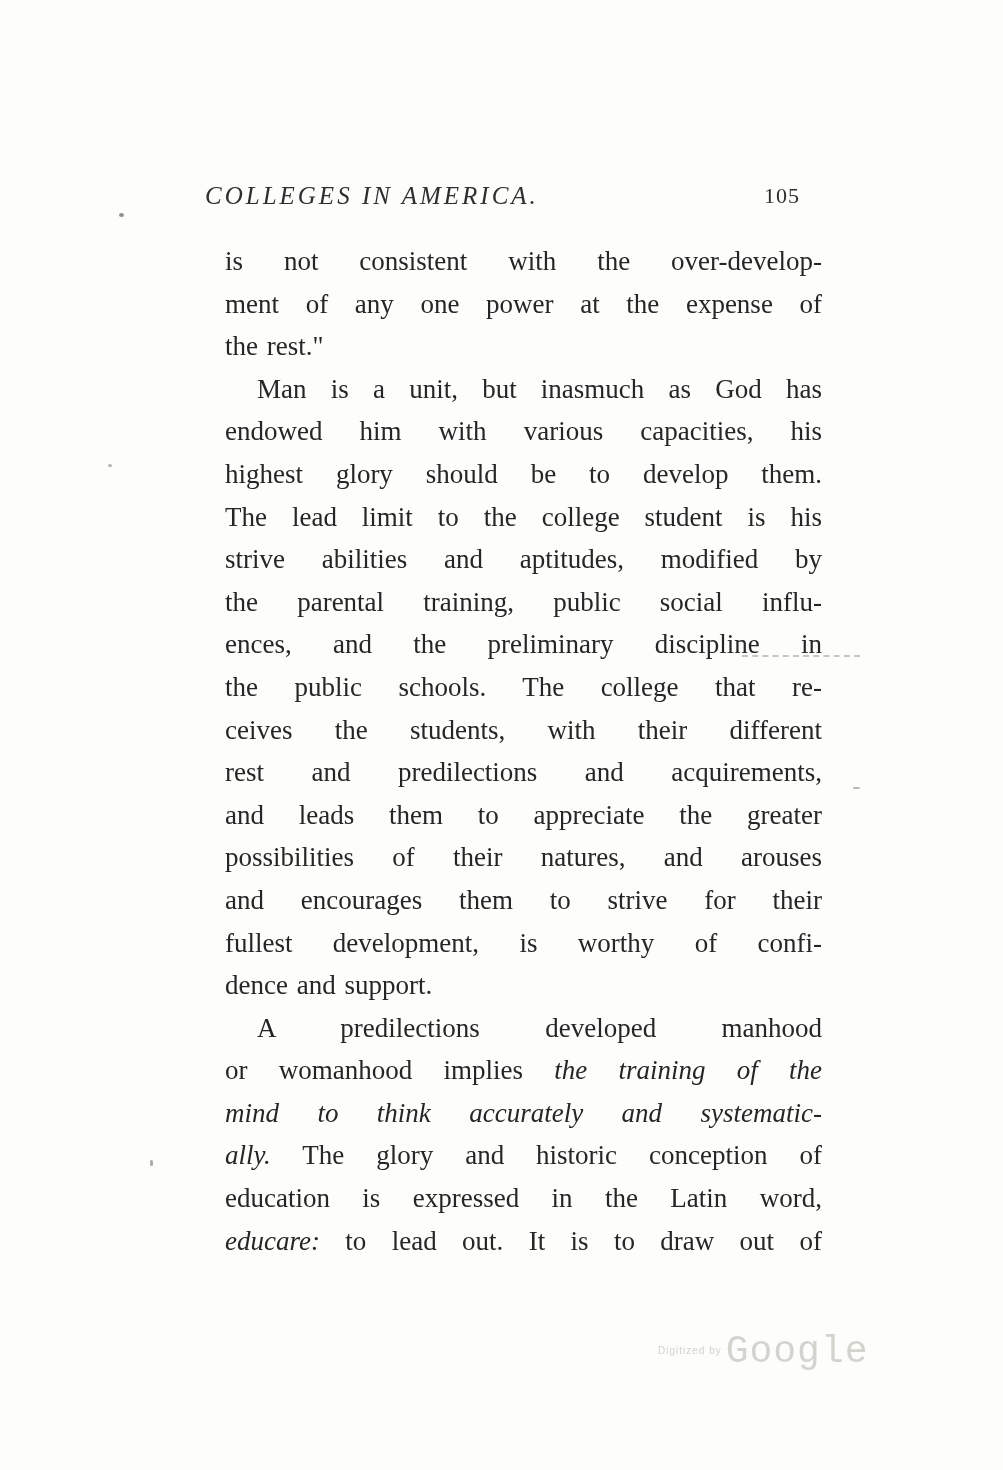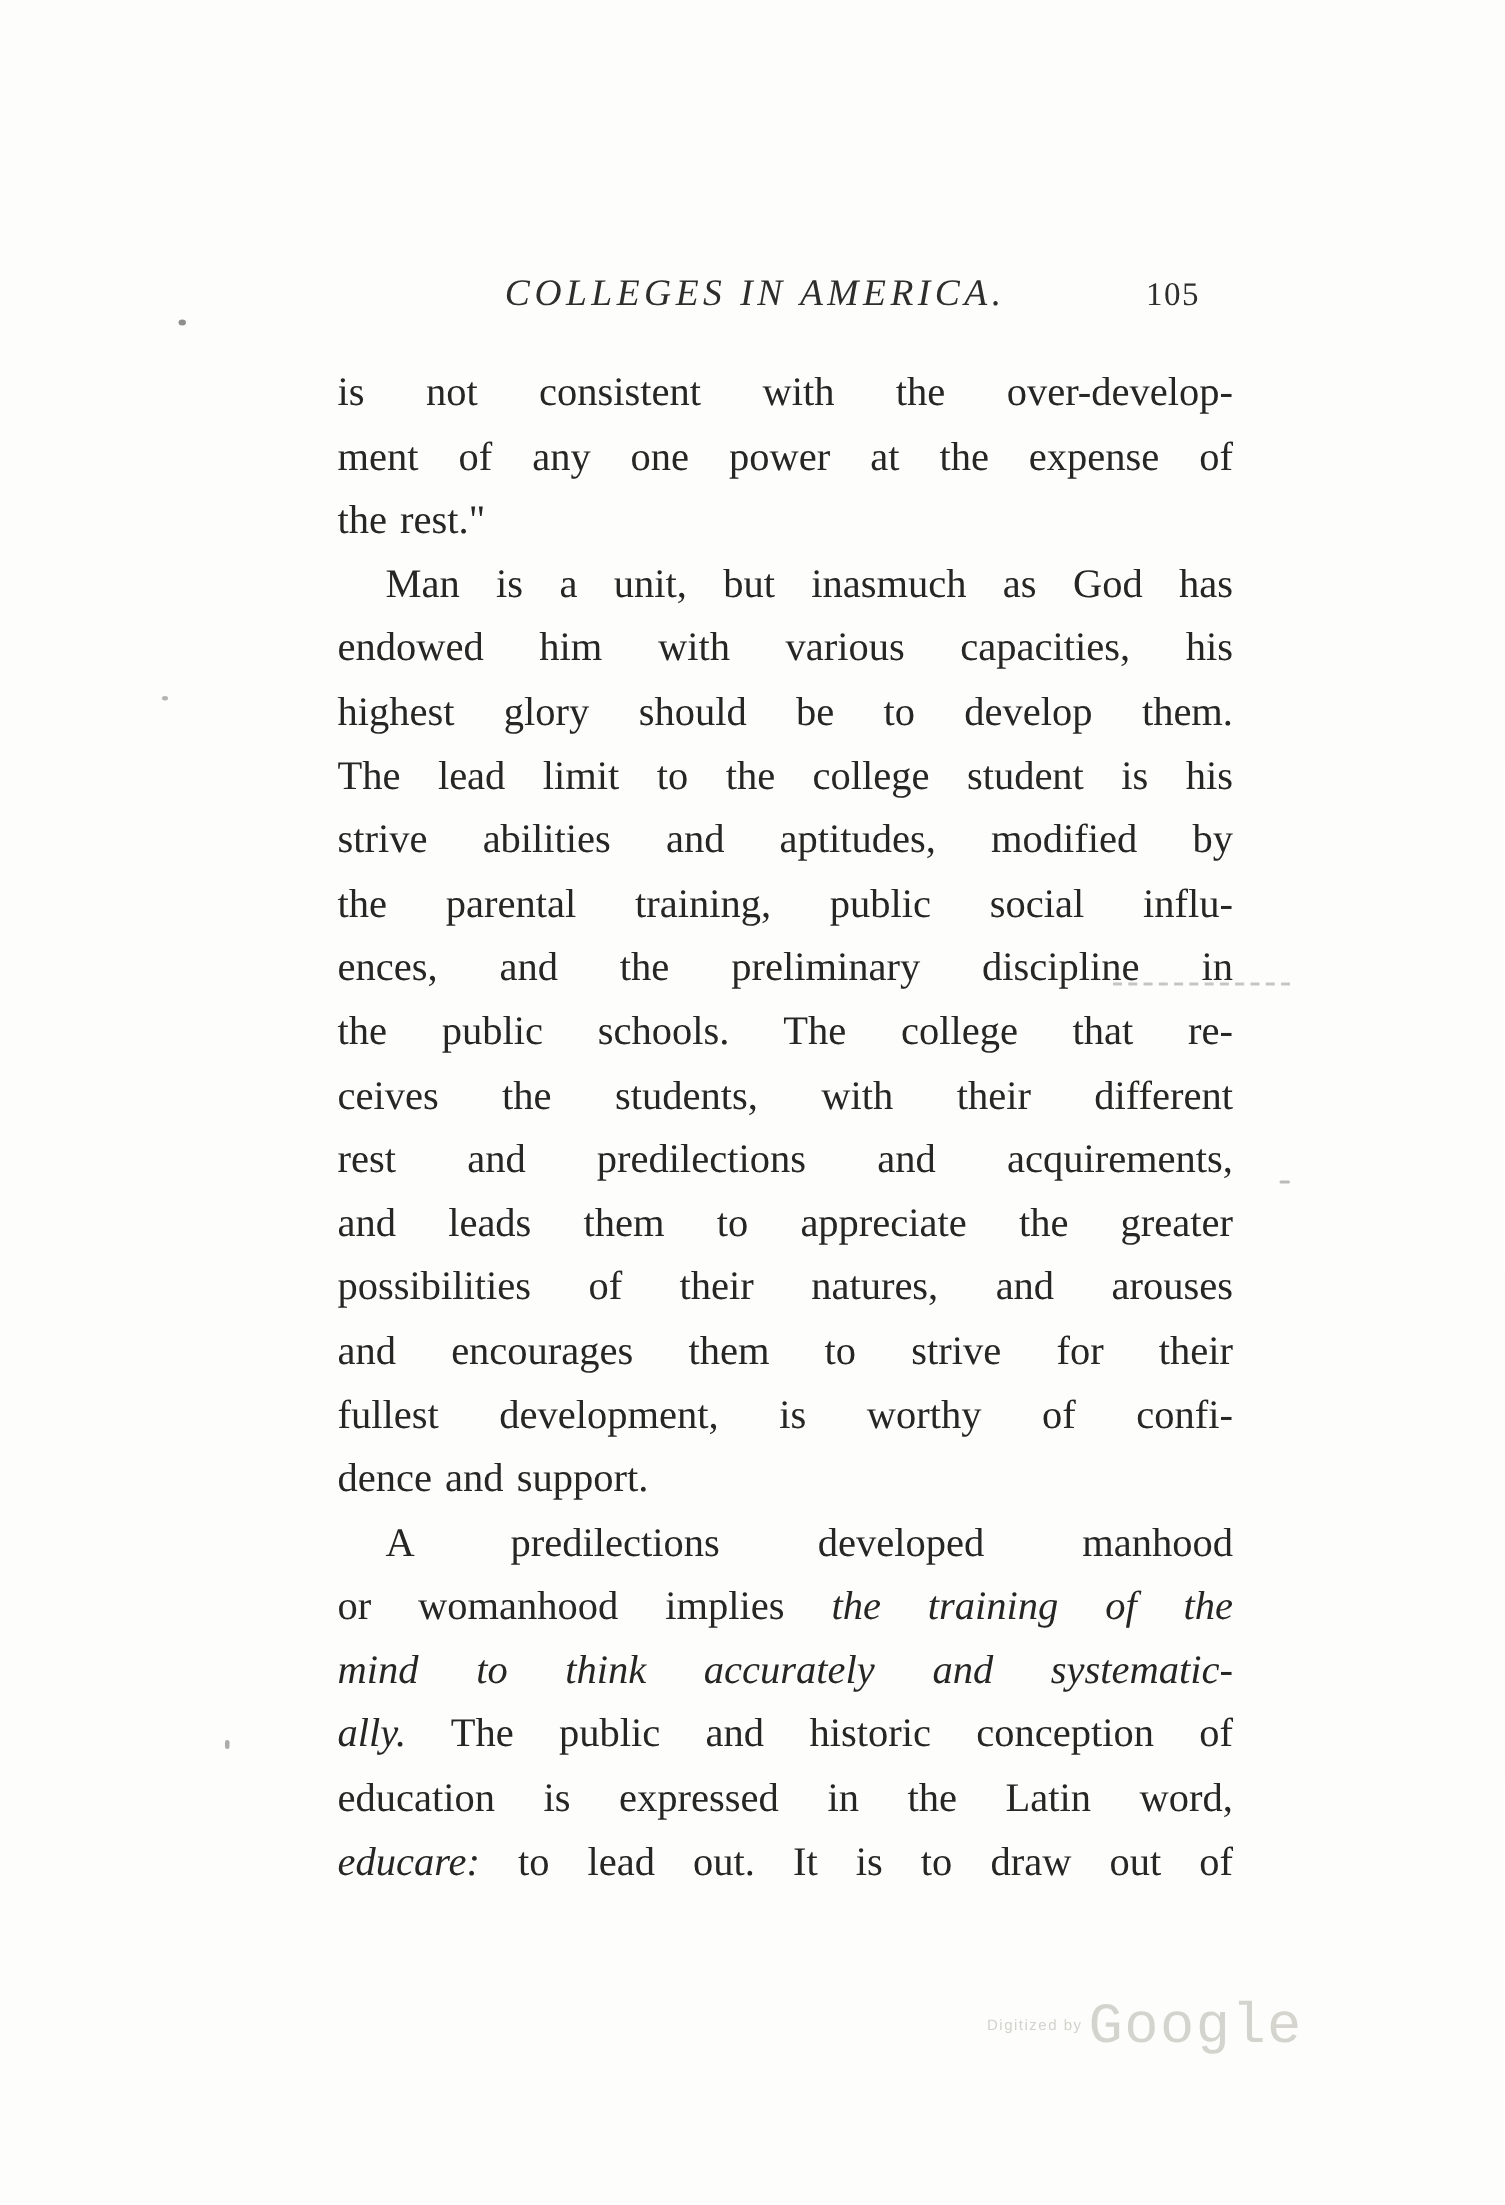--- a/index.html
+++ b/index.html
@@ -14,21 +14,20 @@
   }
   .page-header {
     position: absolute;
     left: 205px;
     top: 182px;
     width: 597px;
     height: 34px;
   }
   .header-title {
     display: block;
-    text-align: center;
     font-style: italic;
     font-size: 25px;
     letter-spacing: 3px;
     color: #2e2e2e;
   }
   .header-page-number {
     position: absolute;
     right: 2px;
     top: 1px;
     font-size: 22px;
@@ -122,21 +121,21 @@
       <div class="line"><span>ceives the students, with their different</span></div>
       <div class="line"><span>rest and predilections and acquirements,</span></div>
       <div class="line"><span>and leads them to appreciate the greater</span></div>
       <div class="line"><span>possibilities of their natures, and arouses</span></div>
       <div class="line"><span>and encourages them to strive for their</span></div>
       <div class="line"><span>fullest development, is worthy of confi-</span></div>
       <div class="line end"><span>dence and support.</span></div>
       <div class="line indent"><span>A predilections developed manhood</span></div>
       <div class="line"><span>or womanhood implies </span><span class="it">the training of the</span></div>
       <div class="line"><span class="it">mind to think accurately and systematic-</span></div>
-      <div class="line"><span class="it">ally.</span><span>  The public and historic conception of</span></div>
+      <div class="line"><span class="it">ally.</span><span>  The glory and historic conception of</span></div>
       <div class="line"><span>education is expressed in the Latin word,</span></div>
       <div class="line"><span class="it">educare:</span><span> to lead out.  It is to draw out of</span></div>
     </div>
 
   <div class="speck speck-1"></div>
   <div class="speck speck-2"></div>
   <div class="dash-artifact"></div>
   <div class="speck speck-3"></div>
   <div class="speck speck-4"></div>
 

